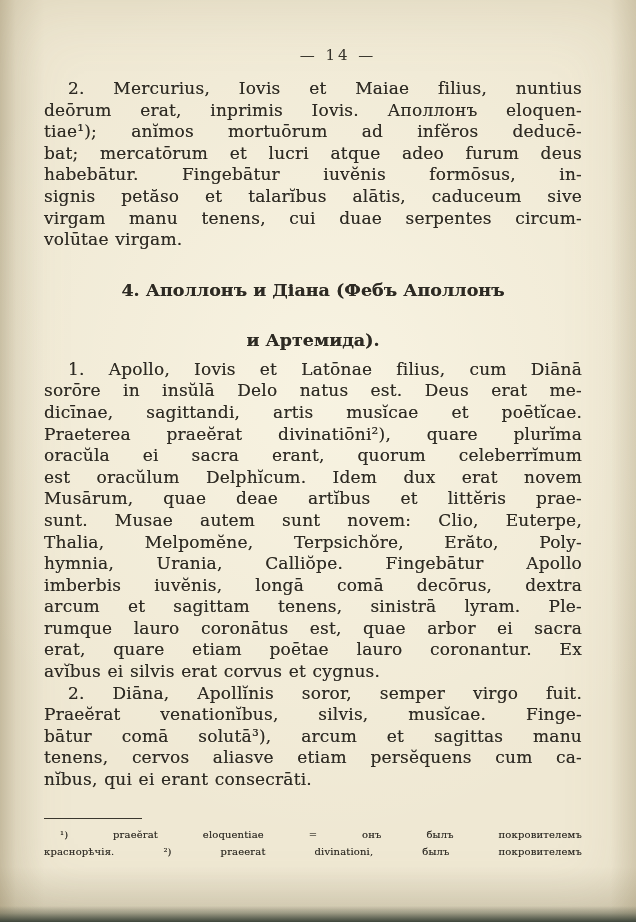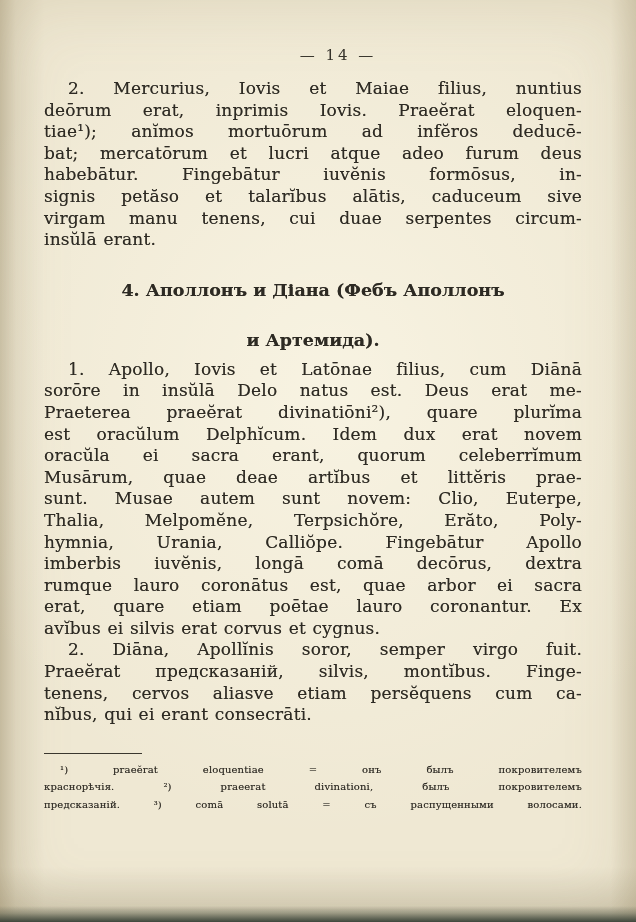--- a/index.html
+++ b/index.html
@@ -93,62 +93,64 @@
 <body>
 
 <div class="scan">
 
   <div class="page-number">— 14 —</div>
 
   <div class="text-column">
 
     <div class="para">
         <div class="line first">2. Mercurius, Iovis et Maiae filius, nuntius</div>
-        <div class="line">deōrum erat, inprimis Iovis. Praeĕrat eloquen-</div>
+        <div class="line">deōrum erat, inprimis Iovis. Аполлонъ eloquen-</div>
         <div class="line">tiae¹); anĭmos mortuōrum ad infĕros deducē-</div>
         <div class="line">bat; mercatōrum et lucri atque adeo furum deus</div>
         <div class="line">habebātur. Fingebātur iuvĕnis formōsus, in-</div>
         <div class="line">signis petăso et talarĭbus alātis, caduceum sive</div>
         <div class="line">virgam manu tenens, cui duae serpentes circum-</div>
-        <div class="line last">insŭlā erant.</div>
+        <div class="line last">volūtae virgam.</div>
       </div>
 
     <div class="heading">
         <div class="line first">4. Аполлонъ и Діана (Фебъ Аполлонъ</div>
         <div class="line last">и Артемида).</div>
       </div>
 
     <div class="para">
         <div class="line first">1. Apollo, Iovis et Latōnae filius, cum Diānā</div>
         <div class="line">sorōre in insŭlā Delo natus est. Deus erat me-</div>
+        <div class="line">dicīnae, sagittandi, artis musĭcae et poētĭcae.</div>
         <div class="line">Praeterea praeĕrat divinatiōni²), quare plurĭma</div>
+        <div class="line">oracŭla ei sacra erant, quorum celeberrĭmum</div>
         <div class="line">est oracŭlum Delphĭcum. Idem dux erat novem</div>
-        <div class="line">oracŭla ei sacra erant, quorum celeberrĭmum</div>
         <div class="line">Musārum, quae deae artĭbus et littĕris prae-</div>
         <div class="line">sunt. Musae autem sunt novem: Clio, Euterpe,</div>
         <div class="line">Thalia, Melpomĕne, Terpsichŏre, Erăto, Poly-</div>
         <div class="line">hymnia, Urania, Calliŏpe. Fingebātur Apollo</div>
         <div class="line">imberbis iuvĕnis, longā comā decōrus, dextra</div>
+        <div class="line">arcum et sagittam tenens, sinistrā lyram. Ple-</div>
         <div class="line">rumque lauro coronātus est, quae arbor ei sacra</div>
         <div class="line">erat, quare etiam poētae lauro coronantur. Ex</div>
         <div class="line last">avĭbus ei silvis erat corvus et cygnus.</div>
       </div>
 
     <div class="para">
         <div class="line first">2. Diāna, Apollĭnis soror, semper virgo fuit.</div>
-        <div class="line">Praeĕrat предсказаній, silvis, montĭbus. Finge-</div>
+        <div class="line">Praeĕrat venationĭbus, silvis, musĭcae. Finge-</div>
+        <div class="line">bātur comā solutā³), arcum et sagittas manu</div>
         <div class="line">tenens, cervos aliasve etiam persĕquens cum ca-</div>
         <div class="line last">nĭbus, qui ei erant consecrāti.</div>
       </div>
 
     <div class="footnote-rule"></div>
 
     <div class="footnotes">
         <div class="line first">¹) praeĕrat eloquentiae = онъ былъ покровителемъ</div>
         <div class="line">краснорѣчія. ²) praeerat divinationi, былъ покровителемъ</div>
-        <div class="line last">предсказаній. ³) comā solutā = съ распущенными волосами.</div>
       </div>
 
   </div>
 
   <div class="bottom-edge"></div>
 
 </div>
 
 </body></html>

